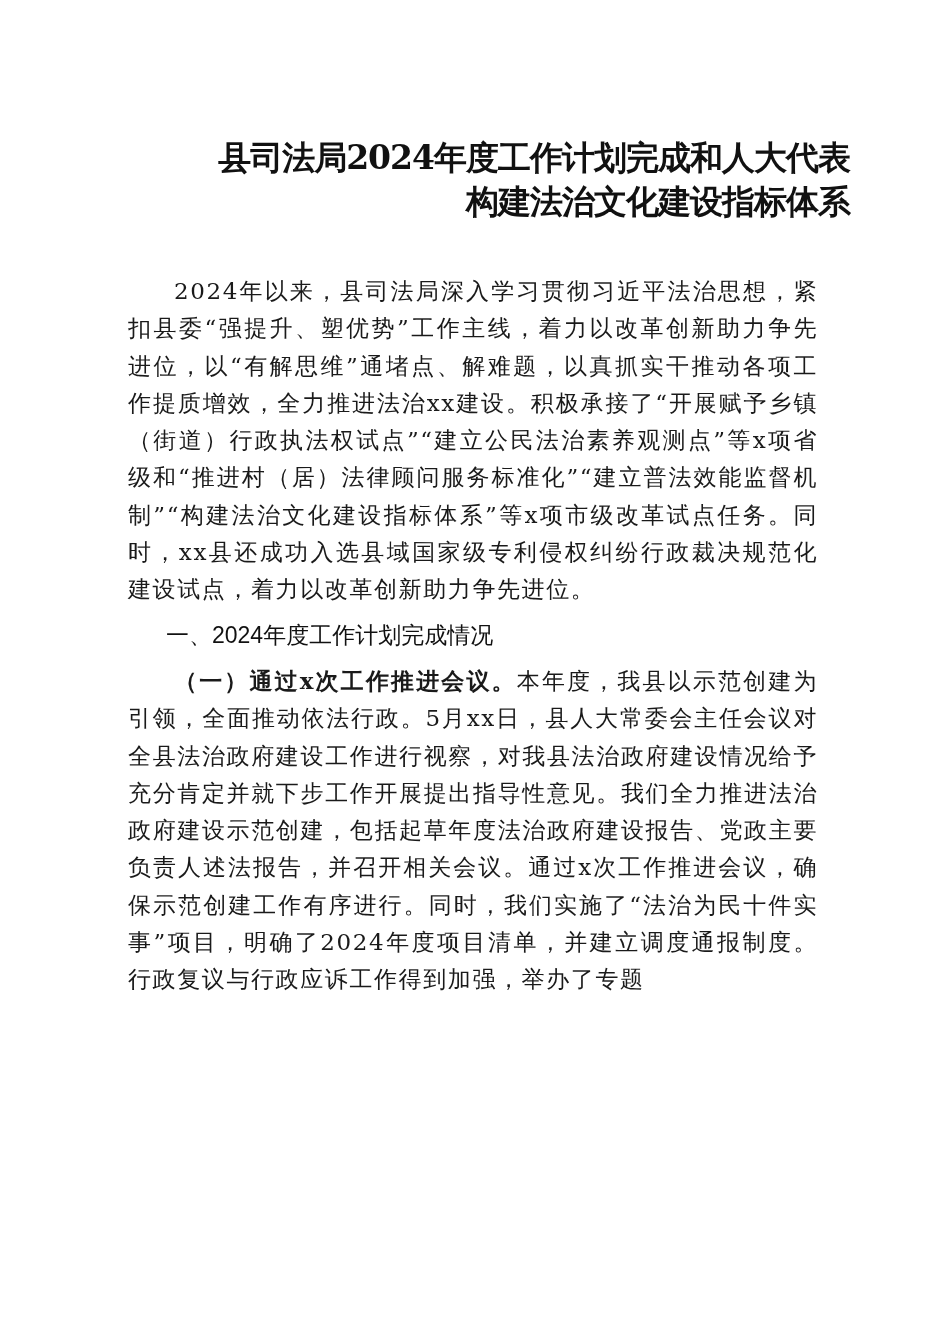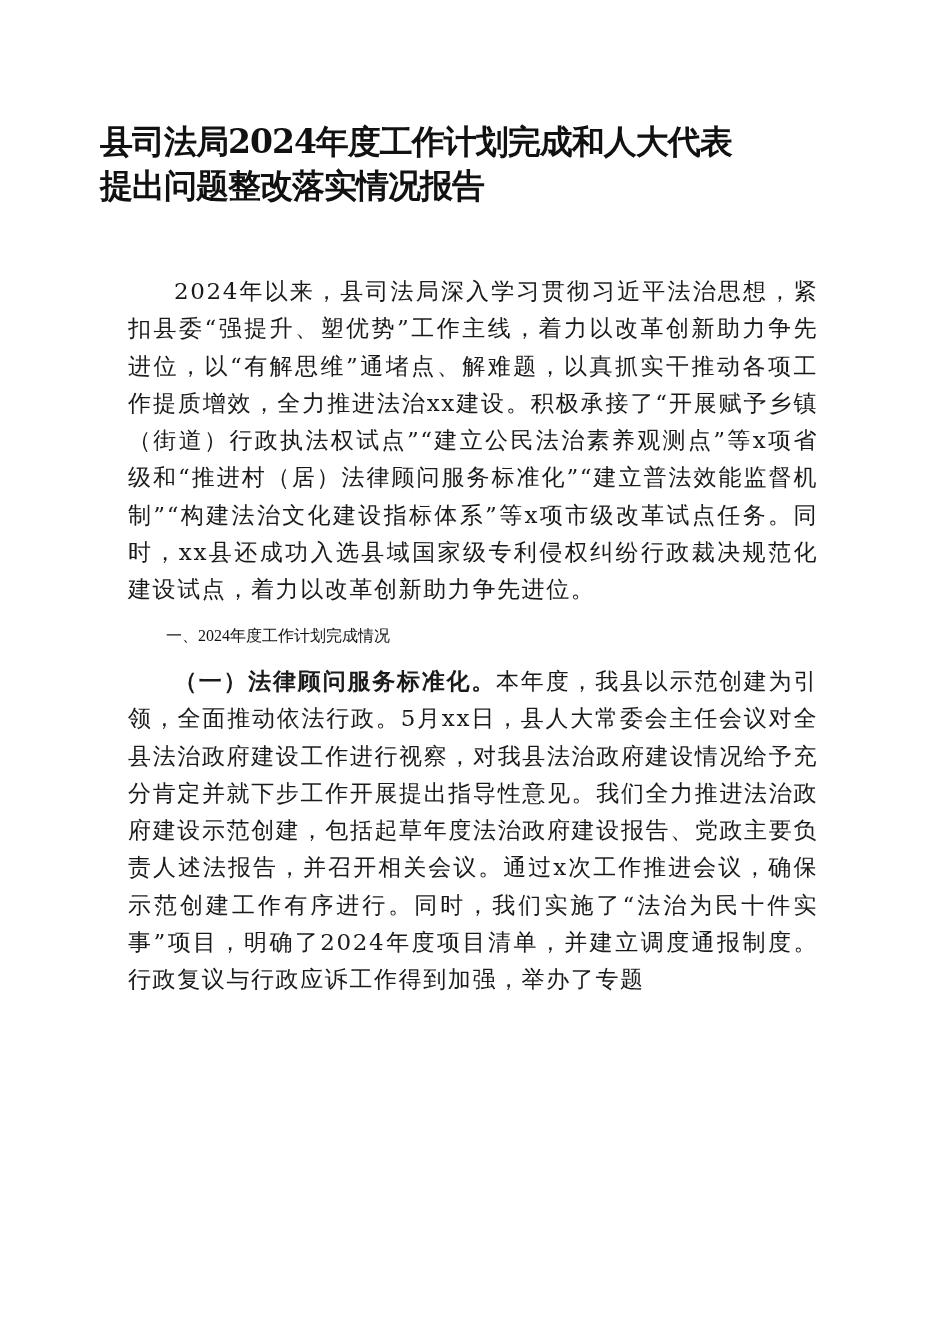--- a/index.html
+++ b/index.html
@@ -1,48 +1,48 @@
 <!DOCTYPE html>
 <html><head>
 <meta charset="utf-8">
 <style>
   html, body { margin: 0; padding: 0; background: #ffffff; }
   body { width: 950px; height: 1344px; position: relative; overflow: hidden; }
   .page {
     position: absolute; left: 0; top: 0; width: 950px; height: 1344px; background: #fff;
   }
   .title {
-    position: absolute; left: 100px; top: 120px; width: 750px;
-    text-align: left;
+    position: absolute; left: 100px; top: 136px; width: 750px;
+    text-align: right;
     font-family: "DejaVu Serif", "Liberation Serif", serif;
     font-weight: bold; font-size: 33px; line-height: 44px; color: #111;
     letter-spacing: -1px;
   }
   .body-text {
     position: absolute; left: 120px; top: 265px; width: 706px;
     font-family: "DejaVu Serif", "Liberation Serif", serif;
     font-size: 23px; line-height: 37.3px; color: #1a1a1a;
     text-align: justify;
   }
   .para { margin: 8px; text-indent: 46px; letter-spacing: 1.6px; }
   .heading1 {
     margin: 0; text-indent: 46px;
-    font-family: Liberation Serif, serif;
-    font-size: 16px; line-height: 37.3px; color: #111;
+    font-family: Liberation Sans, sans-serif;
+    font-size: 23px; line-height: 37.3px; color: #111;
   }
   .bold-lead { font-weight: bold; }
   .line { display: block; white-space: nowrap; }
 </style>
 </head>
 <body>
 
 <div class="page">
   <div class="title">
     <span class="line">县司法局2024年度工作计划完成和人大代表</span>
-    <span class="line">提出问题整改落实情况报告</span>
+    <span class="line">构建法治文化建设指标体系</span>
   </div>
 
   <div class="body-text">
     <p class="para">2024年以来，县司法局深入学习贯彻习近平法治思想，紧扣县委“强提升、塑优势”工作主线，着力以改革创新助力争先进位，以“有解思维”通堵点、解难题，以真抓实干推动各项工作提质增效，全力推进法治xx建设。积极承接了“开展赋予乡镇（街道）行政执法权试点”“建立公民法治素养观测点”等x项省级和“推进村（居）法律顾问服务标准化”“建立普法效能监督机制”“构建法治文化建设指标体系”等x项市级改革试点任务。同时，xx县还成功入选县域国家级专利侵权纠纷行政裁决规范化建设试点，着力以改革创新助力争先进位。</p>
     <p class="heading1">一、2024年度工作计划完成情况</p>
-    <p class="para"><span class="bold-lead">（一）法律顾问服务标准化。</span><span>本年度，我县以示范创建为引领，全面推动依法行政。5月xx日，县人大常委会主任会议对全县法治政府建设工作进行视察，对我县法治政府建设情况给予充分肯定并就下步工作开展提出指导性意见。我们全力推进法治政府建设示范创建，包括起草年度法治政府建设报告、党政主要负责人述法报告，并召开相关会议。通过x次工作推进会议，确保示范创建工作有序进行。同时，我们实施了“法治为民十件实事”项目，明确了2024年度项目清单，并建立调度通报制度。行政复议与行政应诉工作得到加强，举办了专题</span></p>
+    <p class="para"><span class="bold-lead">（一）通过x次工作推进会议。</span><span>本年度，我县以示范创建为引领，全面推动依法行政。5月xx日，县人大常委会主任会议对全县法治政府建设工作进行视察，对我县法治政府建设情况给予充分肯定并就下步工作开展提出指导性意见。我们全力推进法治政府建设示范创建，包括起草年度法治政府建设报告、党政主要负责人述法报告，并召开相关会议。通过x次工作推进会议，确保示范创建工作有序进行。同时，我们实施了“法治为民十件实事”项目，明确了2024年度项目清单，并建立调度通报制度。行政复议与行政应诉工作得到加强，举办了专题</span></p>
   </div>
 </div>
 
 </body></html>

